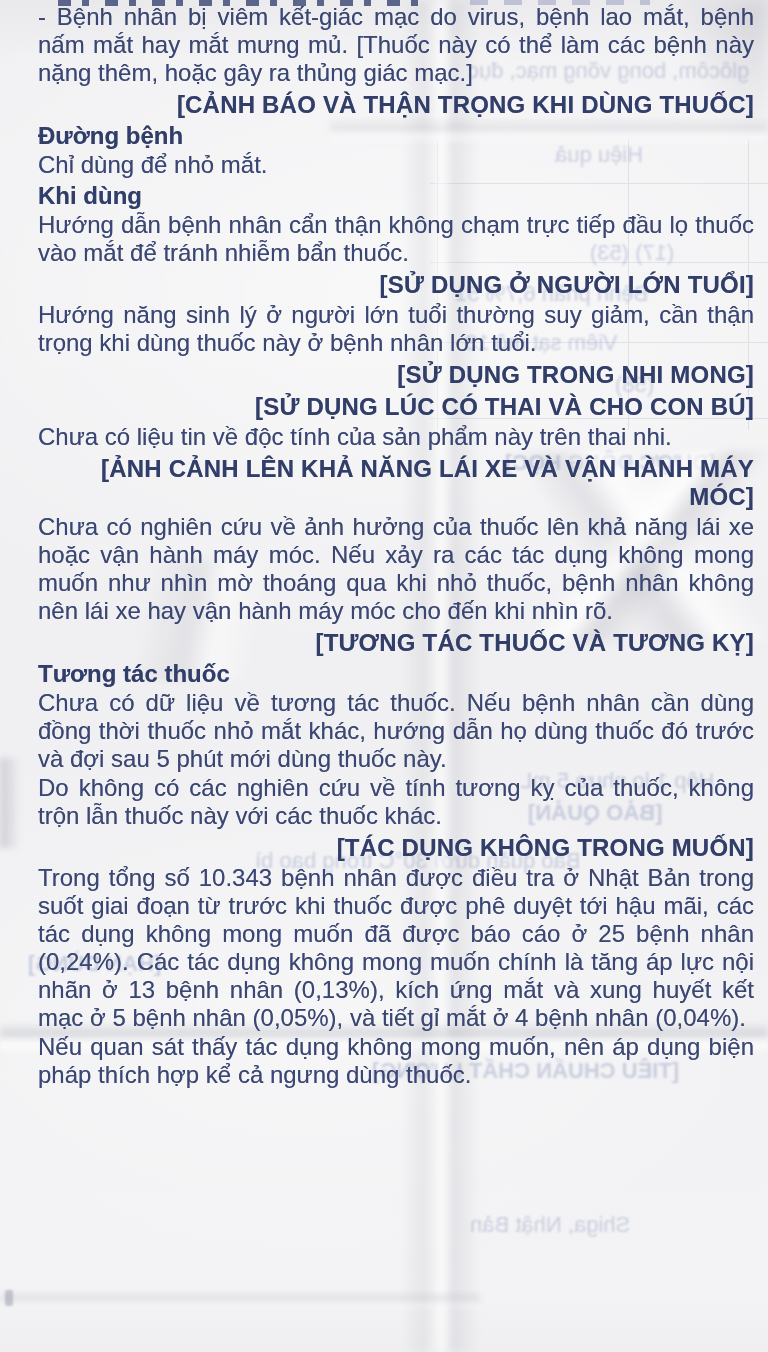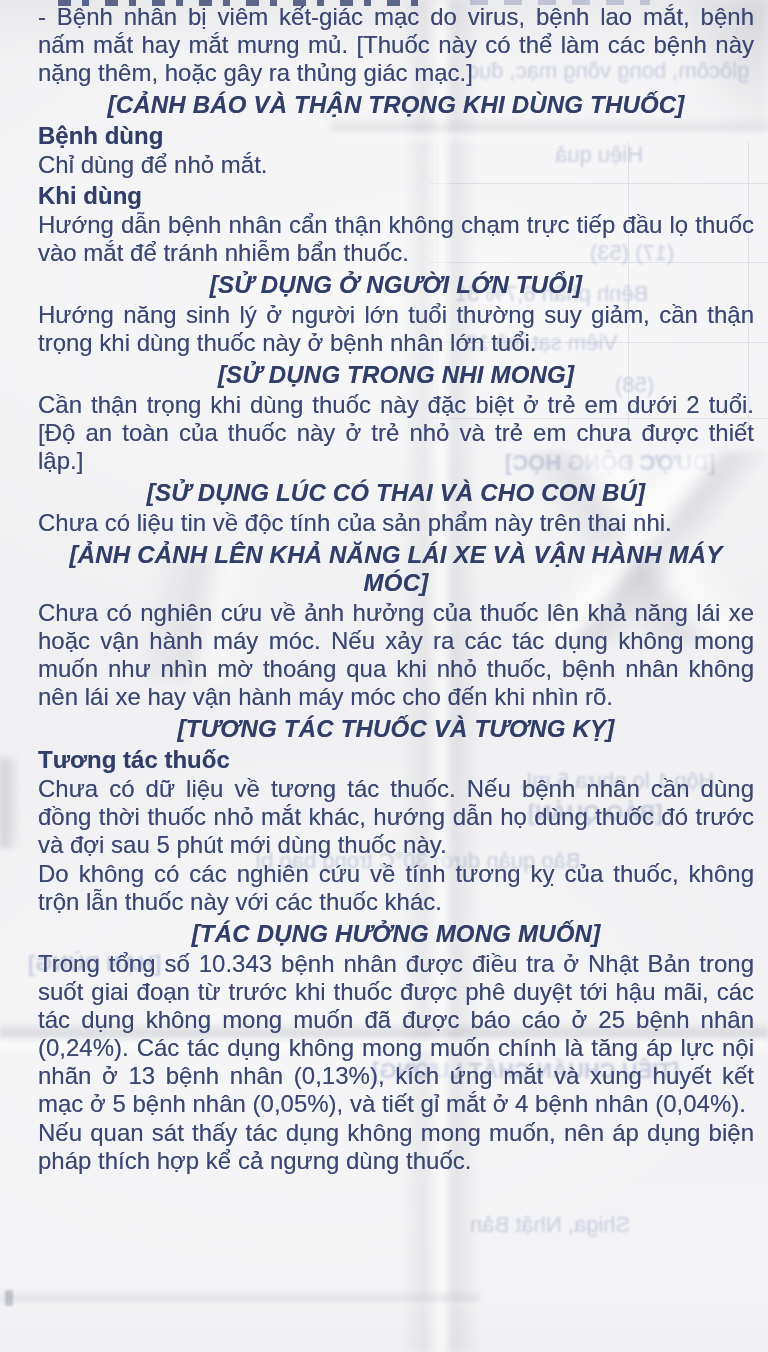--- a/index.html
+++ b/index.html
@@ -41,22 +41,22 @@
   
   .ghost{position:absolute;color:#8f99bf;opacity:.42;filter:blur(1.1px);
     transform:scaleX(-1);white-space:nowrap;font-size:22px;pointer-events:none;}
   .ghost.b{font-weight:bold;}
   .ghost-grid{position:absolute;pointer-events:none;opacity:.30;}
   .gline{position:absolute;background:#aab1c9;}
   
   .content{position:absolute;left:0;top:0;width:756px;box-sizing:border-box;
     padding:3px 22px 0 18px;color:#3a4673;font-size:24px;line-height:28px;margin-left:20px;}
   .para{margin:0 0 1px;text-align:justify;text-shadow:0 0 .5px rgba(58,70,115,.50);}
-  .head{font-weight:bold;margin:4px 0 2px;color:#323e6a;text-align:center;
-    text-shadow:0 0 .6px rgba(50,62,106,.55);letter-spacing:.2px;font-style:italic;}
+  .head{font-weight:bold;margin:4px 0 2px;color:#323e6a;text-align:right;
+    text-shadow:0 0 .6px rgba(50,62,106,.55);letter-spacing:.2px;}
   .subhead{font-weight:bold;margin:3px 0 1px;color:#323e6a;
     text-shadow:0 0 .6px rgba(50,62,106,.55);}
 </style>
 </head>
 <body>
 
 <div class="page">
 
   <div class="ghost-grid">
     <div class="gline" style="left:437px;top:140px;width:1px;height:290px;"></div>
@@ -90,34 +90,33 @@
   <div class="artifact crease-h-bottom"></div>
   <div class="artifact corner-shade-tr"></div>
   <div class="artifact edge-smudge-left"></div>
   <div class="artifact top-cut"></div>
   <div class="artifact top-cut2"></div>
   <div class="artifact page-corner-mark"></div>
 
   <div class="content">
     <p class="para">- Bệnh nhân bị viêm kết-giác mạc do virus, bệnh lao mắt, bệnh nấm mắt hay mắt mưng mủ. [Thuốc này có thể làm các bệnh này nặng thêm, hoặc gây ra thủng giác mạc.]</p>
     <p class="head">[CẢNH BÁO VÀ THẬN TRỌNG KHI DÙNG THUỐC]</p>
-    <p class="subhead">Bệnh dùng</p>
+    <p class="subhead">Đường bệnh</p>
     <p class="para">Chỉ dùng để nhỏ mắt.</p>
     <p class="subhead">Khi dùng</p>
     <p class="para">Hướng dẫn bệnh nhân cẩn thận không chạm trực tiếp đầu lọ thuốc vào mắt để tránh nhiễm bẩn thuốc.</p>
     <p class="head">[SỬ DỤNG Ở NGƯỜI LỚN TUỔI]</p>
     <p class="para">Hướng năng sinh lý ở người lớn tuổi thường suy giảm, cần thận trọng khi dùng thuốc này ở bệnh nhân lớn tuổi.</p>
     <p class="head">[SỬ DỤNG TRONG NHI MONG]</p>
-    <p class="para">Cần thận trọng khi dùng thuốc này đặc biệt ở trẻ em dưới 2 tuổi. [Độ an toàn của thuốc này ở trẻ nhỏ và trẻ em chưa được thiết lập.]</p>
     <p class="head">[SỬ DỤNG LÚC CÓ THAI VÀ CHO CON BÚ]</p>
     <p class="para">Chưa có liệu tin về độc tính của sản phẩm này trên thai nhi.</p>
     <p class="head">[ẢNH CẢNH LÊN KHẢ NĂNG LÁI XE VÀ VẬN HÀNH MÁY MÓC]</p>
     <p class="para">Chưa có nghiên cứu về ảnh hưởng của thuốc lên khả năng lái xe hoặc vận hành máy móc. Nếu xảy ra các tác dụng không mong muốn như nhìn mờ thoáng qua khi nhỏ thuốc, bệnh nhân không nên lái xe hay vận hành máy móc cho đến khi nhìn rõ.</p>
     <p class="head">[TƯƠNG TÁC THUỐC VÀ TƯƠNG KỴ]</p>
     <p class="subhead">Tương tác thuốc</p>
     <p class="para">Chưa có dữ liệu về tương tác thuốc. Nếu bệnh nhân cần dùng đồng thời thuốc nhỏ mắt khác, hướng dẫn họ dùng thuốc đó trước và đợi sau 5 phút mới dùng thuốc này.</p>
     <p class="para">Do không có các nghiên cứu về tính tương kỵ của thuốc, không trộn lẫn thuốc này với các thuốc khác.</p>
-    <p class="head">[TÁC DỤNG HƯỞNG MONG MUỐN]</p>
+    <p class="head">[TÁC DỤNG KHÔNG TRONG MUỐN]</p>
     <p class="para">Trong tổng số 10.343 bệnh nhân được điều tra ở Nhật Bản trong suốt giai đoạn từ trước khi thuốc được phê duyệt tới hậu mãi, các tác dụng không mong muốn đã được báo cáo ở 25 bệnh nhân (0,24%). Các tác dụng không mong muốn chính là tăng áp lực nội nhãn ở 13 bệnh nhân (0,13%), kích ứng mắt và xung huyết kết mạc ở 5 bệnh nhân (0,05%), và tiết gỉ mắt ở 4 bệnh nhân (0,04%).</p>
     <p class="para">Nếu quan sát thấy tác dụng không mong muốn, nên áp dụng biện pháp thích hợp kể cả ngưng dùng thuốc.</p>
   </div>
 
 </div>
 
 </body></html>

